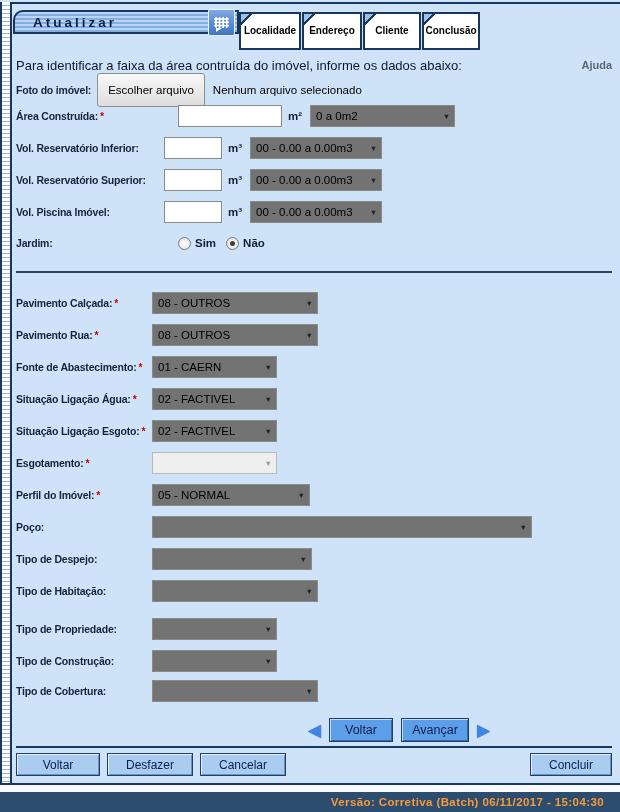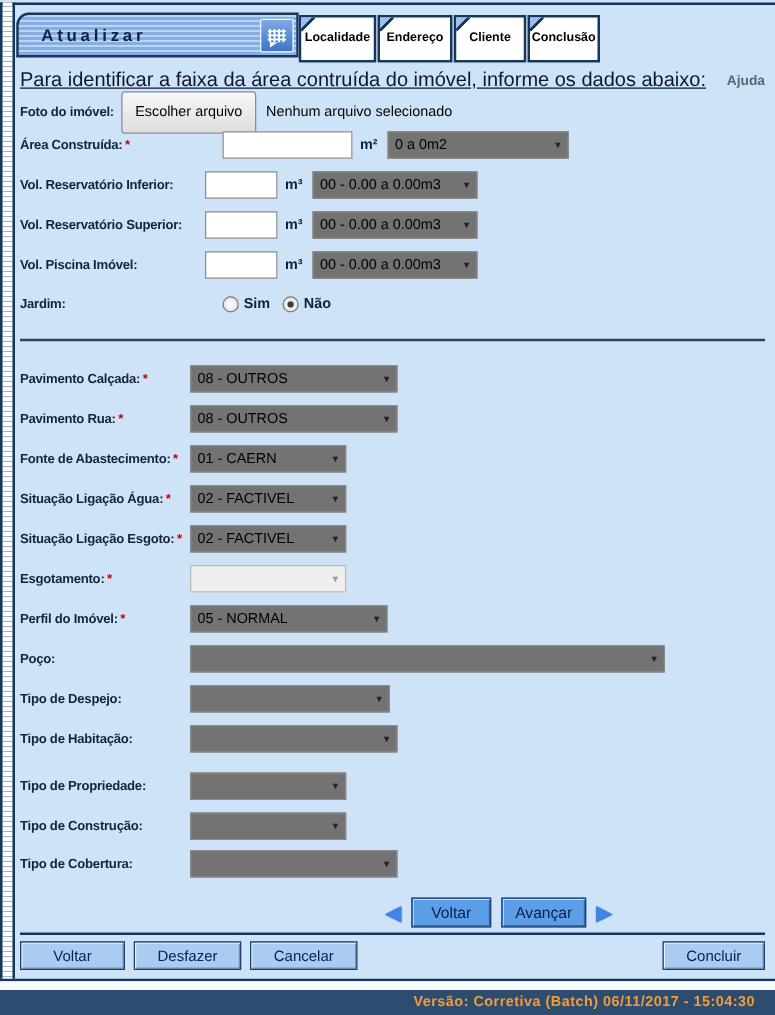--- a/index.html
+++ b/index.html
@@ -10,21 +10,21 @@
     -webkit-font-smoothing:antialiased;
   }
   .topline{position:absolute;top:2px;left:0;right:0;height:2px;background:#16365c;}
   .leftstrip{
     position:absolute;left:0;top:2px;width:12px;height:781px;box-sizing:border-box;
     border-left:2px solid #16365c;border-right:2px solid #16365c;
     background:repeating-linear-gradient(to bottom,#ffffff 0 3px,#9fb2c6 3px 4px);
   }
   
   .titlebar{
-    position:absolute;left:13px;top:10px;width:226px;height:36px;box-sizing:border-box;
+    position:absolute;left:13px;top:10px;width:226px;height:24px;box-sizing:border-box;
     border:2px solid #16365c;border-radius:10px 0 0 0;
     background:repeating-linear-gradient(to bottom,#b9d4f4 0 2px,#84aee3 2px 4px);
     display:flex;align-items:center;
   }
   .titlebar .title{padding-left:18px;font-size:13.5px;font-weight:600;letter-spacing:3px;color:#13203e;flex:1;}
   .chatbtn{
     width:25px;height:25px;margin-right:2px;border:1px solid #e8f1fc;border-radius:2px;
     background:linear-gradient(#7fa9e4,#3f74c4);
     display:flex;align-items:center;justify-content:center;position:relative;cursor:pointer;
   }
@@ -49,21 +49,21 @@
   }
   .tab.active{background:#cfe3f8;}
   
   .form{position:absolute;left:16px;top:56px;right:8px;}
   .r{display:flex;align-items:center;height:24px;margin-bottom:8px;}
   .lbl{width:136px;flex-shrink:0;font-size:10.5px;font-weight:bold;color:#15233f;white-space:nowrap;letter-spacing:-0.2px;}
   .lbl.wide{width:148px;}
   .lbl.auto{width:auto;margin-right:6px;}
   .req{color:#cc0000;margin-left:2px;font-weight:bold;}
   .introrow{display:flex;justify-content:space-between;align-items:center;height:18px;margin-bottom:4px;}
-  .introtext{font-size:16px;color:#0c1830;text-decoration:underline;}
+  .introtext{font-size:13px;color:#0c1830;}
   .help{font-size:11px;font-weight:bold;color:#5a6673;cursor:pointer;}
   .txt{height:22px;box-sizing:border-box;border:1px solid #8a8a8a;background:#fff;padding:0 3px;font-size:11.5px;font-family:inherit;}
   .unit{font-size:11.5px;font-weight:bold;color:#10203c;margin-left:6px;margin-right:0;}
   .sel{
     position:relative;height:22px;box-sizing:border-box;background:#737373;border:1px solid #8a8a8a;
     display:flex;align-items:center;padding:0 16px 0 5px;font-size:11.5px;color:#000;cursor:pointer;white-space:nowrap;overflow:hidden;
   }
   .sel .arr{position:absolute;right:4px;top:50%;transform:translateY(-50%);font-size:7.5px;color:#222;}
   .sel.disabled{background:#efefef;border-color:#b9b9b9;}
   .sel.disabled .arr{color:#9a9a9a;}

